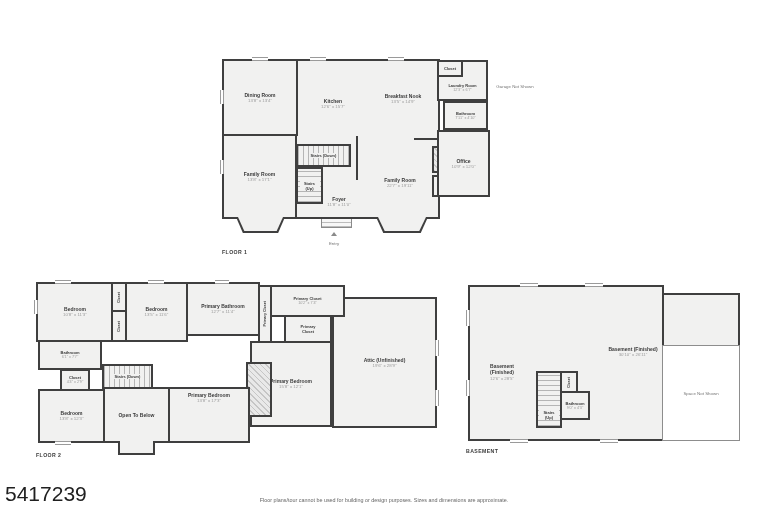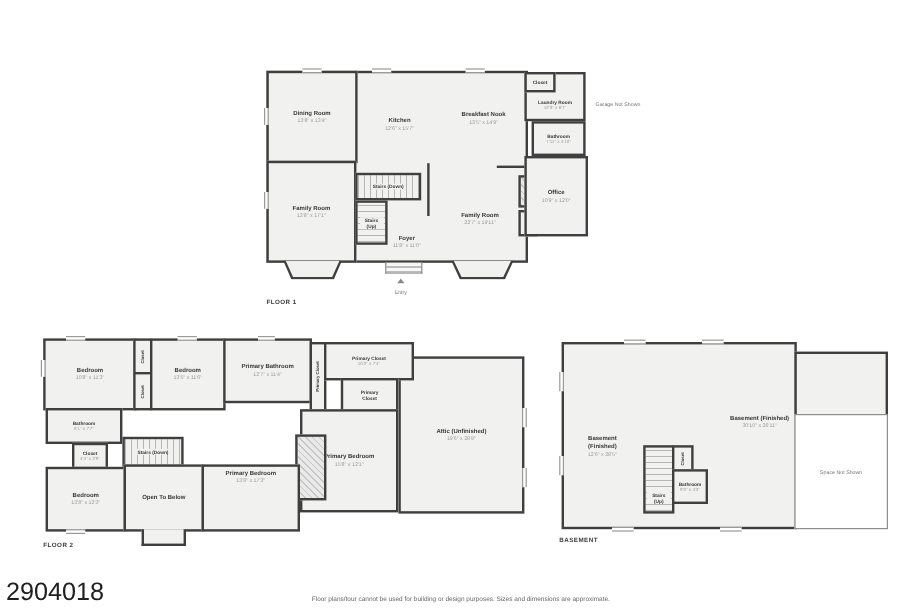--- a/index.html
+++ b/index.html
@@ -238,16 +238,16 @@
 
   <div class="fltitle" style="left:466px;top:448px;">BASEMENT</div>
 
   <div class="winh" style="left:520px;top:283px;width:18px;"></div>
   <div class="winh" style="left:585px;top:283px;width:18px;"></div>
   <div class="winh" style="left:510px;top:439px;width:18px;"></div>
   <div class="winh" style="left:600px;top:439px;width:18px;"></div>
   <div class="winv" style="left:466px;top:310px;height:16px;"></div>
   <div class="winv" style="left:466px;top:380px;height:16px;"></div>
 
-  <div id="listing-id">2904018</div>
+  <div id="listing-id">5417239</div>
   <div id="disclaimer">Floor plans/tour cannot be used for building or design purposes. Sizes and dimensions are approximate.</div>
 
 </div>
 
 </body></html>

